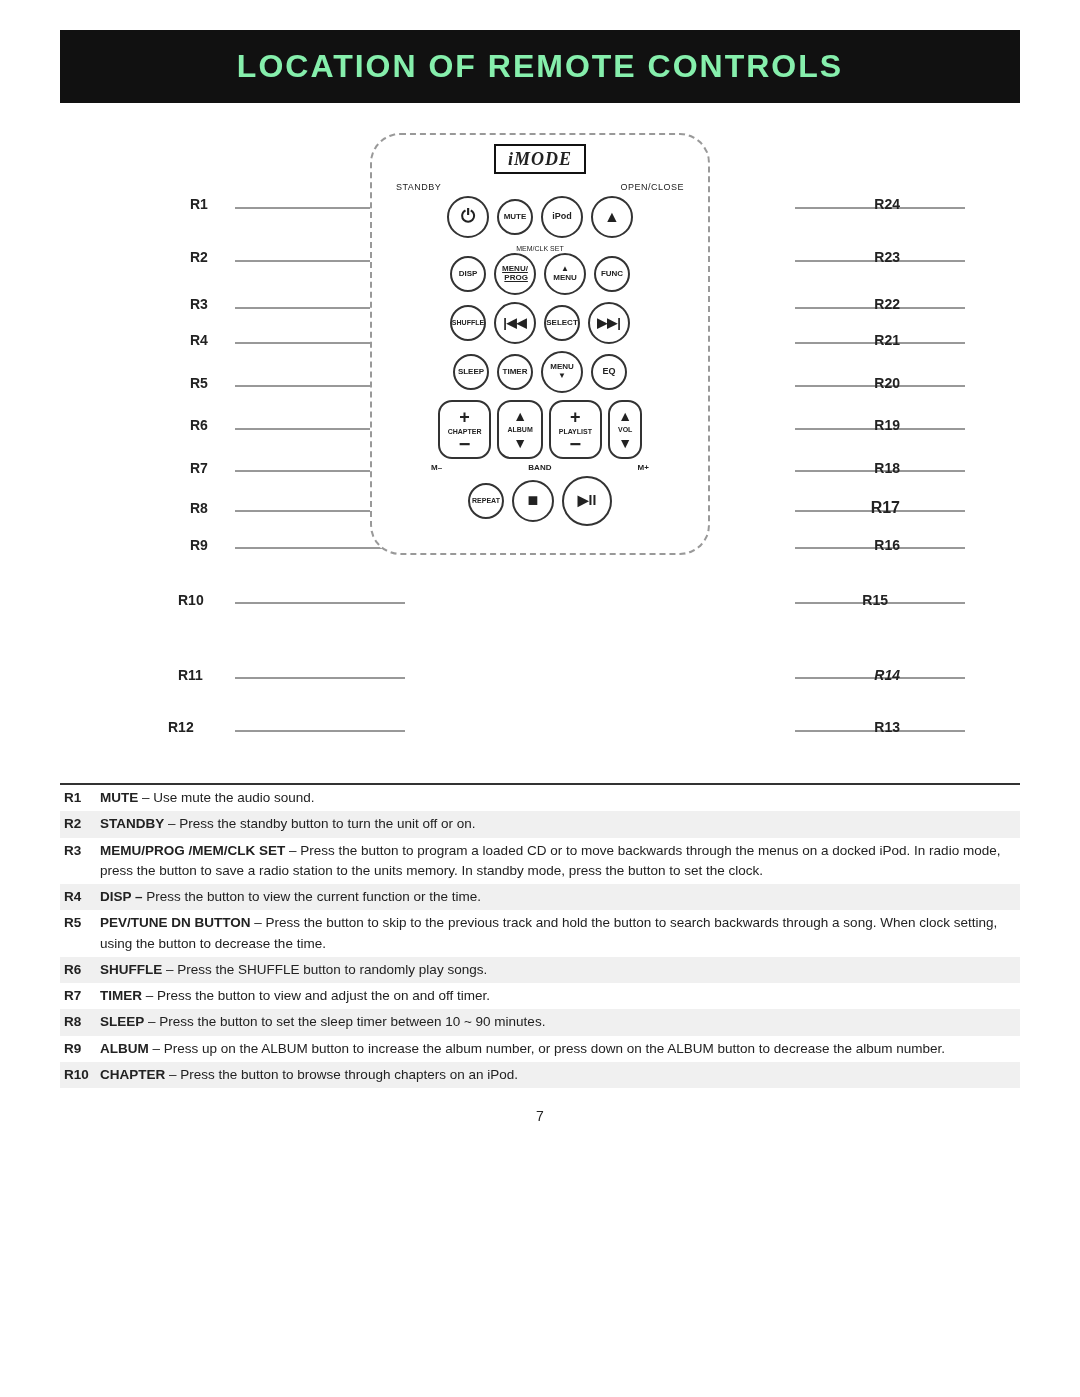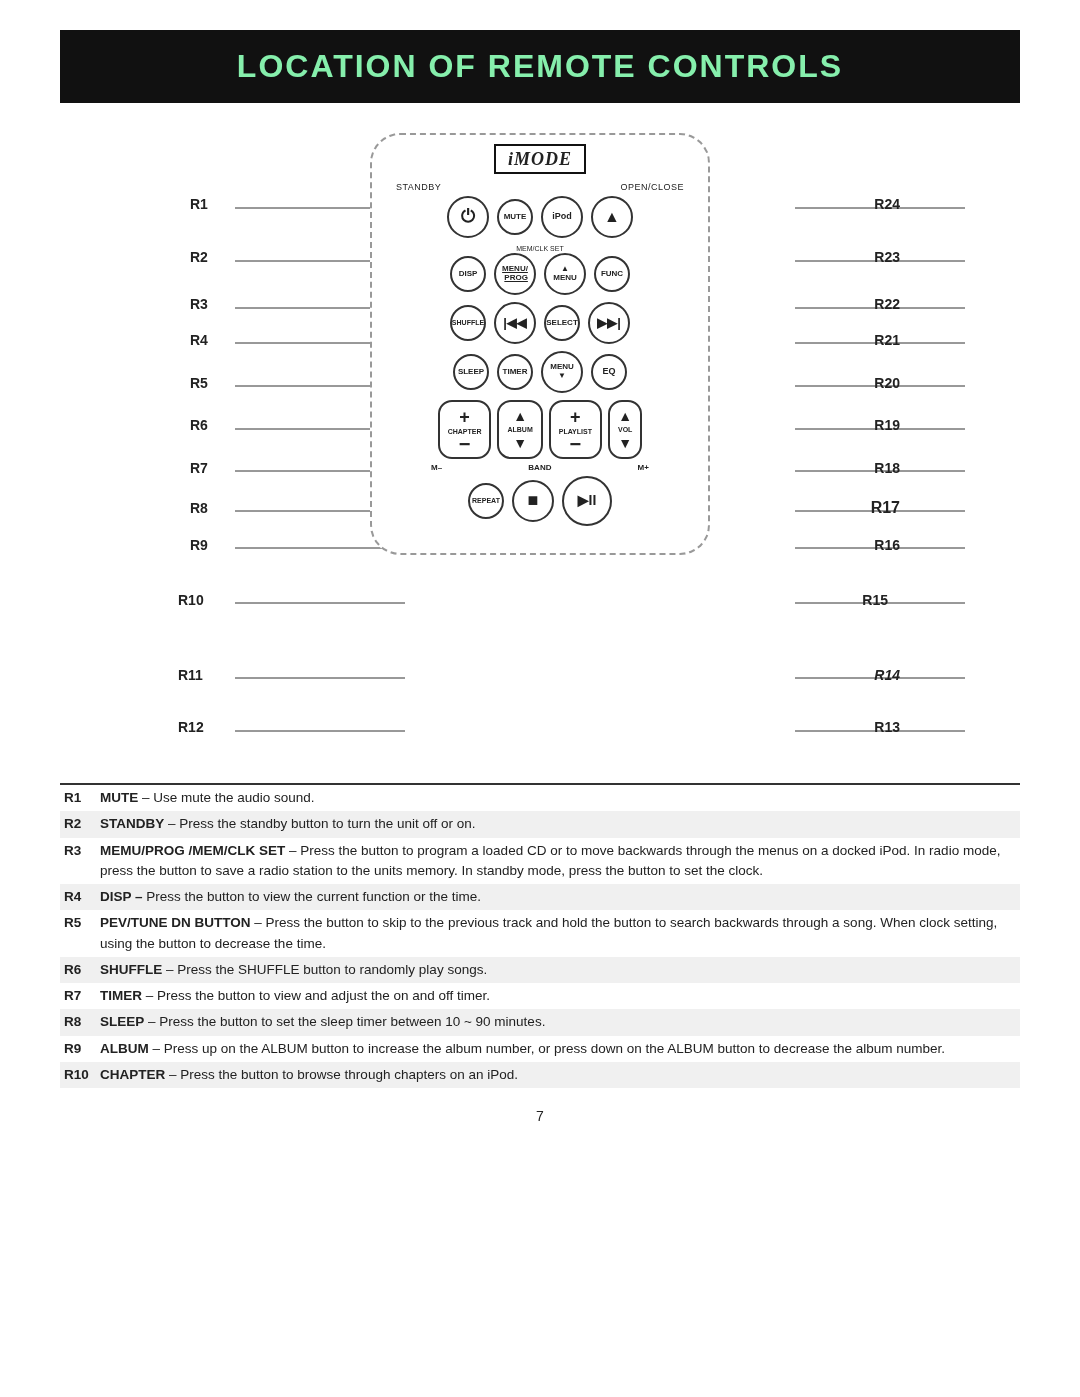--- a/index.html
+++ b/index.html
@@ -221,21 +221,21 @@
   <div style="position:absolute;left:130px;top:115px;"><span style="font-size:14px;font-weight:700;">R2</span></div>
   <div style="position:absolute;left:130px;top:162px;"><span style="font-size:14px;font-weight:700;">R3</span></div>
   <div style="position:absolute;left:130px;top:198px;"><span style="font-size:14px;font-weight:700;">R4</span></div>
   <div style="position:absolute;left:130px;top:241px;"><span style="font-size:14px;font-weight:700;">R5</span></div>
   <div style="position:absolute;left:130px;top:283px;"><span style="font-size:14px;font-weight:700;">R6</span></div>
   <div style="position:absolute;left:130px;top:326px;"><span style="font-size:14px;font-weight:700;">R7</span></div>
   <div style="position:absolute;left:130px;top:366px;"><span style="font-size:14px;font-weight:700;">R8</span></div>
   <div style="position:absolute;left:130px;top:403px;"><span style="font-size:14px;font-weight:700;">R9</span></div>
   <div style="position:absolute;left:118px;top:458px;"><span style="font-size:14px;font-weight:700;">R10</span></div>
   <div style="position:absolute;left:118px;top:533px;"><span style="font-size:14px;font-weight:700;">R11</span></div>
-  <div style="position:absolute;left:118px;top:585px;"><span style="font-size:14px;font-weight:700;">R12</span></div>
+  <div style="position:absolute;left:108px;top:585px;"><span style="font-size:14px;font-weight:700;">R12</span></div>
 
   <div style="position:absolute;right:120px;top:62px;"><span style="font-size:14px;font-weight:700;">R24</span></div>
   <div style="position:absolute;right:120px;top:115px;"><span style="font-size:14px;font-weight:700;">R23</span></div>
   <div style="position:absolute;right:120px;top:162px;"><span style="font-size:14px;font-weight:700;">R22</span></div>
   <div style="position:absolute;right:120px;top:198px;"><span style="font-size:14px;font-weight:700;">R21</span></div>
   <div style="position:absolute;right:120px;top:241px;"><span style="font-size:14px;font-weight:700;">R20</span></div>
   <div style="position:absolute;right:120px;top:283px;"><span style="font-size:14px;font-weight:700;">R19</span></div>
   <div style="position:absolute;right:120px;top:326px;"><span style="font-size:14px;font-weight:700;">R18</span></div>
   <div style="position:absolute;right:120px;top:366px;"><span style="font-size:16px;font-weight:700;">R17</span></div>
   <div style="position:absolute;right:120px;top:403px;"><span style="font-size:14px;font-weight:700;">R16</span></div>

